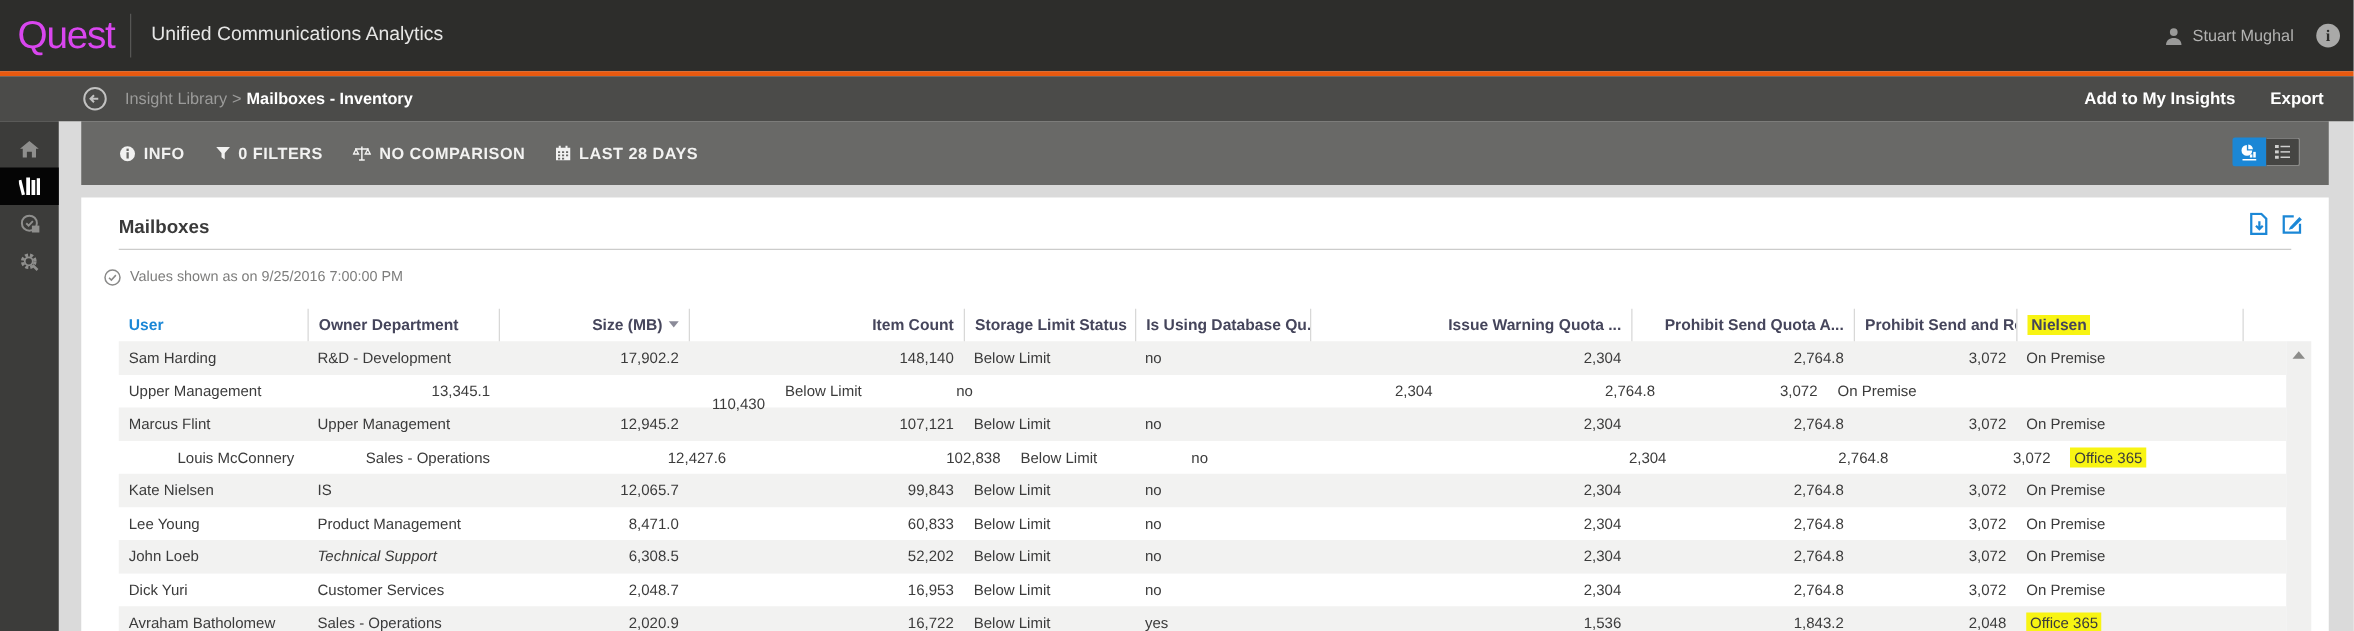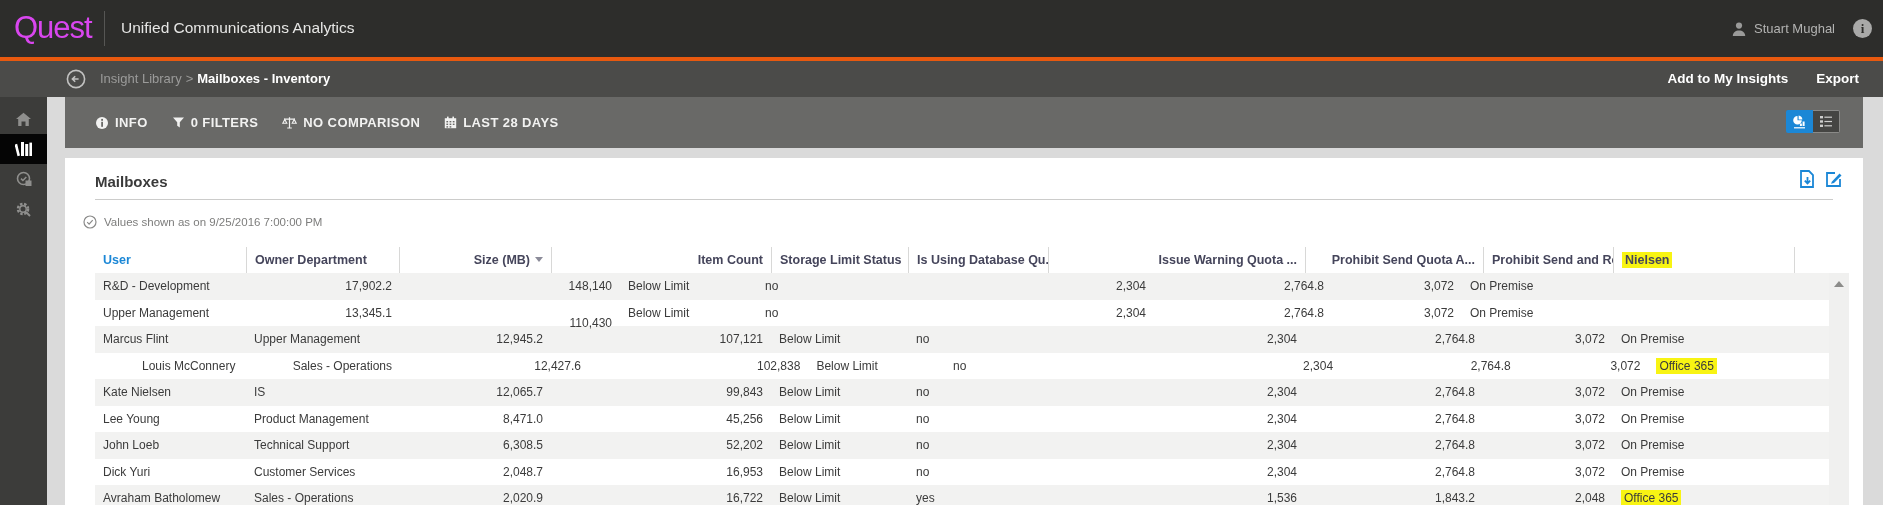--- a/index.html
+++ b/index.html
@@ -291,20 +291,21 @@
         <div class="th align-left sep" style="width: 137px;"><span>Storage Limit Status</span></div>
         <div class="th align-left sep" style="width: 140px;"><span>Is Using Database Qu...</span></div>
         <div class="th align-right sep" style="width: 257px;"><span>Issue Warning Quota ...</span></div>
         <div class="th align-right sep" style="width: 178px;"><span>Prohibit Send Quota A...</span></div>
         <div class="th align-right sep" style="width: 130px;"><span>Prohibit Send and Rec...</span></div>
         <div class="th align-left sep" style="width: 181px;"><span class="hl">Nielsen</span></div>
         <div class="th sep" style="width: 35px;"></div>
       </div>
     <div class="gr-body">
         <div class="tr stripe">
+          <div class="td align-left" style="width: 151px;">Sam Harding</div>
           <div class="td align-left" style="width: 153px;">R&amp;D - Development</div>
           <div class="td align-right" style="width: 152px;">17,902.2</div>
           <div class="td align-right" style="width: 220px;">148,140</div>
           <div class="td align-left" style="width: 137px;">Below Limit</div>
           <div class="td align-left" style="width: 140px;">no</div>
           <div class="td align-right" style="width: 257px;">2,304</div>
           <div class="td align-right" style="width: 178px;">2,764.8</div>
           <div class="td align-right" style="width: 130px;">3,072</div>
           <div class="td align-left" style="width: 181px;">On Premise</div>
         </div>
@@ -352,31 +353,31 @@
           <div class="td align-left" style="width: 140px;">no</div>
           <div class="td align-right" style="width: 257px;">2,304</div>
           <div class="td align-right" style="width: 178px;">2,764.8</div>
           <div class="td align-right" style="width: 130px;">3,072</div>
           <div class="td align-left" style="width: 181px;">On Premise</div>
         </div>
         <div class="tr">
           <div class="td align-left" style="width: 151px;">Lee Young</div>
           <div class="td align-left" style="width: 153px;">Product Management</div>
           <div class="td align-right" style="width: 152px;">8,471.0</div>
-          <div class="td align-right" style="width: 220px;">45,256</div>
+          <div class="td align-right" style="width: 220px;">60,833</div>
           <div class="td align-left" style="width: 137px;">Below Limit</div>
           <div class="td align-left" style="width: 140px;">no</div>
           <div class="td align-right" style="width: 257px;">2,304</div>
           <div class="td align-right" style="width: 178px;">2,764.8</div>
           <div class="td align-right" style="width: 130px;">3,072</div>
           <div class="td align-left" style="width: 181px;">On Premise</div>
         </div>
         <div class="tr stripe">
           <div class="td align-left" style="width: 151px;">John Loeb</div>
-          <div class="td align-left" style="width: 153px;">Technical Support</div>
+          <div class="td align-left" style="width: 153px; font-style: italic;">Technical Support</div>
           <div class="td align-right" style="width: 152px;">6,308.5</div>
           <div class="td align-right" style="width: 220px;">52,202</div>
           <div class="td align-left" style="width: 137px;">Below Limit</div>
           <div class="td align-left" style="width: 140px;">no</div>
           <div class="td align-right" style="width: 257px;">2,304</div>
           <div class="td align-right" style="width: 178px;">2,764.8</div>
           <div class="td align-right" style="width: 130px;">3,072</div>
           <div class="td align-left" style="width: 181px;">On Premise</div>
         </div>
         <div class="tr">

